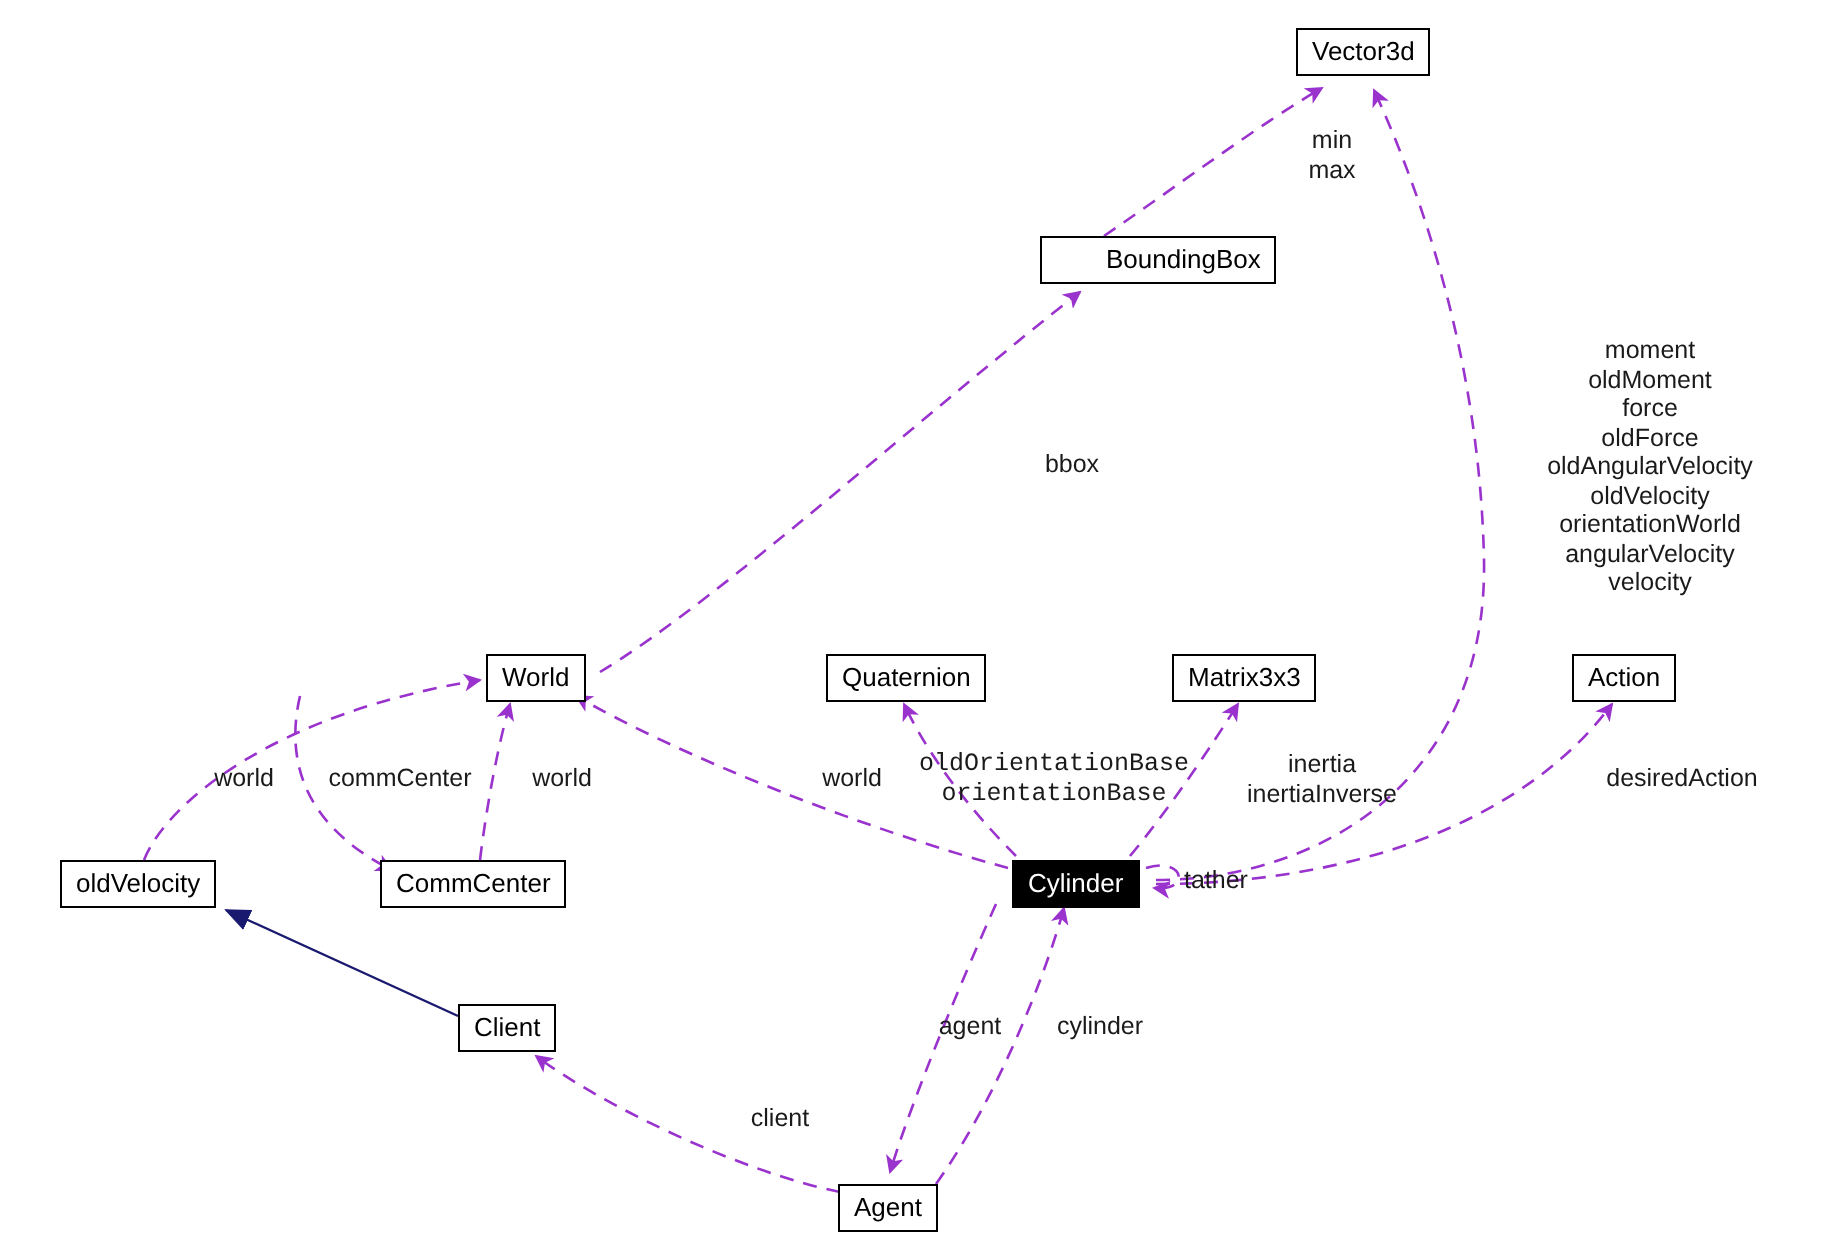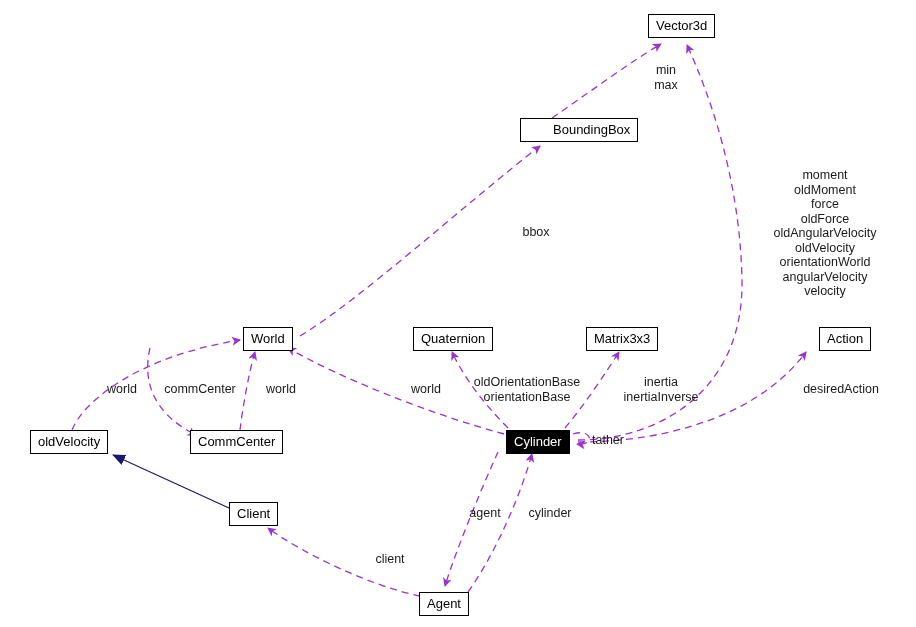--- a/index.html
+++ b/index.html
@@ -109,21 +109,21 @@
   <div class="node" style="left:648px; top:14px;">Vector3d</div>
 
   <div class="node" style="left:520px; top:118px;padding-left:32px;">BoundingBox</div>
 
   <div class="node" style="left:243px; top:327px;">World</div>
 
   <div class="node" style="left:413px; top:327px;text-align:right;">Quaternion</div>
 
   <div class="node" style="left:586px; top:327px;">Matrix3x3</div>
 
-  <div class="node" style="left:786px; top:327px;margin-left:33px;">Action</div>
+  <div class="node" style="left:786px; top:327px;">Action</div>
 
   <div class="node" style="left:30px; top:430px;">oldVelocity</div>
 
   <div class="node" style="left:190px; top:430px;">CommCenter</div>
 
   <div class="node focus" style="left:506px; top:430px;">Cylinder</div>
 
   <div class="node" style="left:229px; top:502px;">Client</div>
 
   <div class="node" style="left:419px; top:592px;">Agent</div>
@@ -144,21 +144,21 @@
 velocity</div>
 
   <div class="edge-label c" style="left:122px; top:382px;">world</div>
 
   <div class="edge-label c" style="left:200px; top:382px;">commCenter</div>
 
   <div class="edge-label c" style="left:281px; top:382px;">world</div>
 
   <div class="edge-label c" style="left:426px; top:382px;">world</div>
 
-  <div class="edge-label c" style="left:527px; top:375px;">oldOrientationBase
+  <div class="edge-label c" style="left:527px; top:375px;font-family:Liberation Mono, monospace;">oldOrientationBase
 orientationBase</div>
 
   <div class="edge-label c" style="left:661px; top:375px;">inertia
 inertiaInverse</div>
 
   <div class="edge-label c" style="left:841px; top:382px;">desiredAction</div>
 
   <div class="edge-label l" style="left:592px; top:433px;">tather</div>
 
   <div class="edge-label c" style="left:485px; top:506px;">agent</div>

